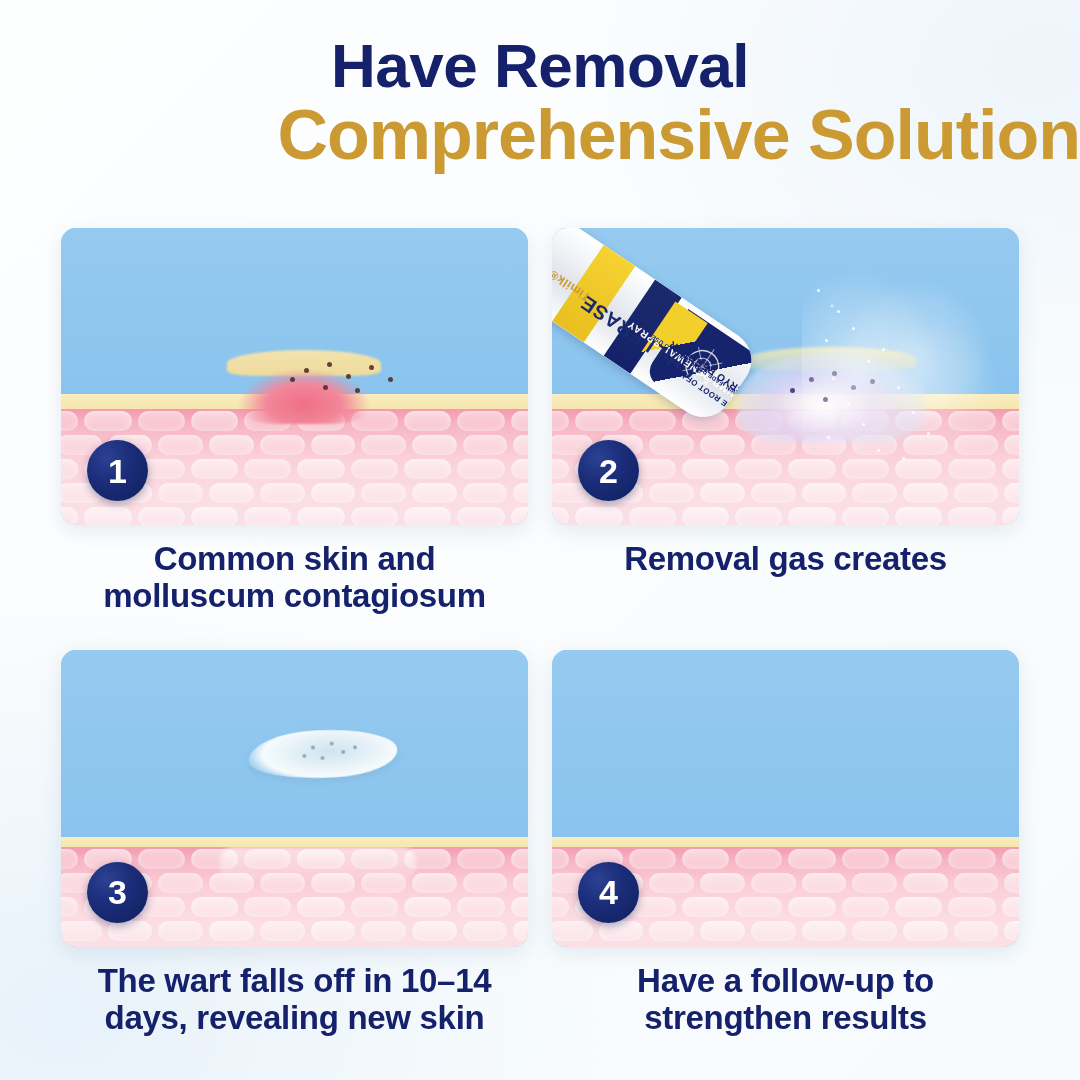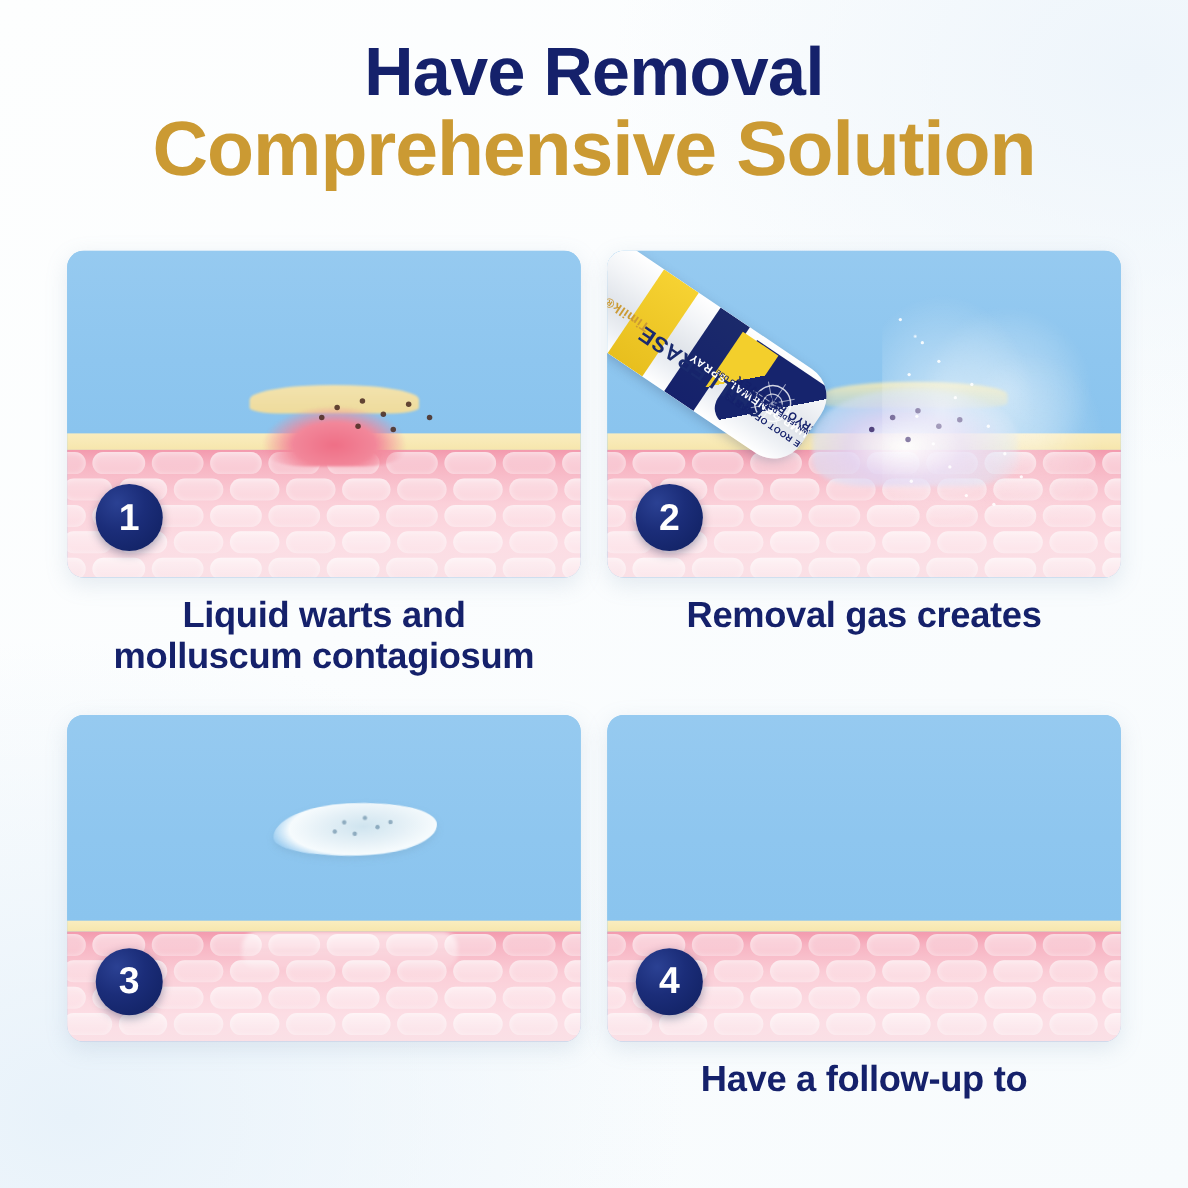--- a/index.html
+++ b/index.html
@@ -14,21 +14,21 @@
   }
 
   
   .title-block{ padding-top:34px; text-align:center; }
   .title-line1{
     font-size:62px; font-weight:bold; letter-spacing:-0.5px;
     color:#15216b; line-height:1.02;
   }
   .title-line2{
     font-size:70px; font-weight:bold; letter-spacing:-1px;
-    color:#cb9a33; line-height:1.05; margin-top:2px;
+    color:#cb9a33; line-height:1.05; margin-top:2px;text-align:right;
   }
 
   
   .grid{
     position:absolute; left:61px; top:228px;
     width:959px; display:flex; flex-wrap:wrap;
     column-gap:24px; row-gap:0px;
   }
   .step{ width:467px; }
   .step.r2{ margin-top:35px; }
@@ -294,21 +294,21 @@
         <i style="left:56%;top:53%"></i>
           <i style="left:63%;top:54%"></i>
         <i style="left:70%;top:50%"></i>
           <i style="left:49%;top:50%"></i>
       </div>
       <div class="badge">
         <span>1</span>
       </div>
     </div>
     <div class="cap">
-      <div>Liquid warts and</div>
+      <div>Common skin and</div>
       <div>molluscum contagiosum</div>
     </div>
   </div>
 
   <div class="step">
     <div class="card">
       <div class="sky"></div>
       <div class="epidermis"></div>
       <div class="dermis">
         <div class="bricks">
@@ -498,20 +498,24 @@
           <i style="left:55%;top:26%"></i>
         <i style="left:62%;top:44%"></i>
           <i style="left:48%;top:55%"></i>
         <i style="left:70%;top:36%"></i>
           <i style="left:36%;top:48%"></i>
       </div>
       <div class="badge">
         <span>3</span>
       </div>
     </div>
+    <div class="cap">
+      <div>The wart falls off in 10–14</div>
+      <div>days, revealing new skin</div>
+    </div>
   </div>
 
   <div class="step r2">
     <div class="card">
       <div class="sky" style="height:63%"></div>
       <div class="epidermis" style="top:63%;height:3.5%"></div>
       <div class="dermis" style="top:66.5%">
         <div class="bricks">
           <div class="brow" style="top:2px">
               <i></i>
@@ -562,16 +566,17 @@
               <i></i>
             </div>
         </div>
       </div>
       <div class="badge">
         <span>4</span>
       </div>
     </div>
     <div class="cap">
       <div>Have a follow-up to</div>
+      <div>strengthen results</div>
     </div>
   </div>
 
 </div>
 
 </body></html>

